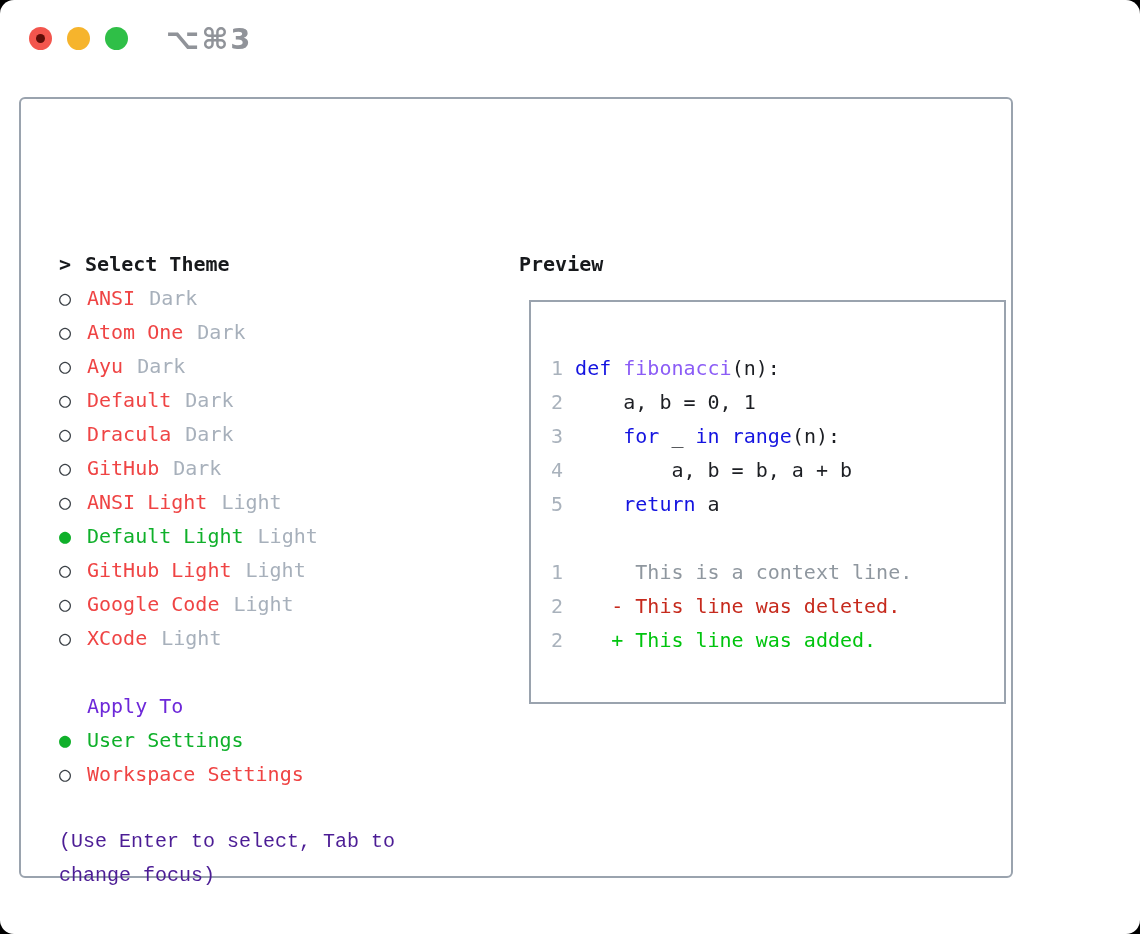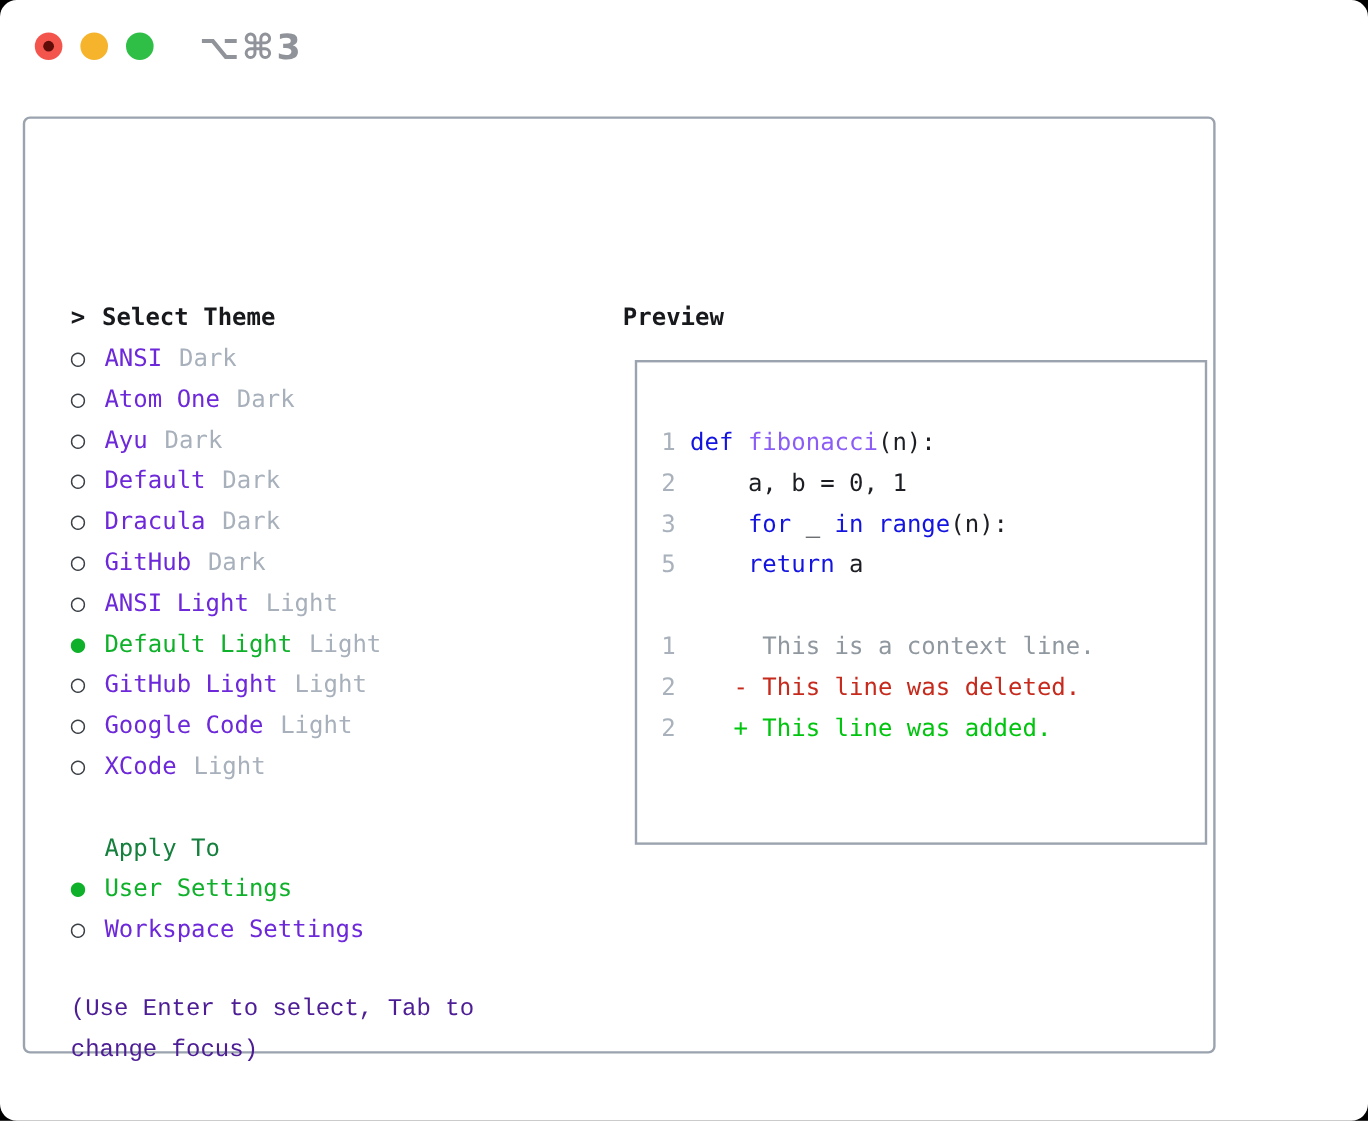--- a/index.html
+++ b/index.html
@@ -34,24 +34,24 @@
   .main-box{
     position:absolute;left:19px;top:97px;width:994px;height:781px;
     border:2px solid #9aa3ae;border-radius:6px;background:#fff;
     box-sizing:border-box;
   }
   .line{height:34px;line-height:34px;font-size:20px;white-space:pre;}
   
   .left-col{position:absolute;left:38px;top:148px;width:440px;}
   .hdr{color:#17191c;font-weight:700;}
   .hdr .pointer{margin-right:14px;}
-  .section-title{color:#15803d;padding-left:28px;}
+  .section-title{color:#6d28d9;padding-left:28px;}
   .row{color:#30343b;}
   .row .bullet{display:inline-block;width:14px;color:#3b4046;}
-  .row .tname{margin-left:14px;color:#6d28d9;}
+  .row .tname{margin-left:14px;color:#ef4444;}
   .row .tvariant{margin-left:14px;color:#a7b0bb;}
   .row.selected .bullet{color:#0fb02a;}
   .row.selected .tname{color:#0fb02a;}
   .help{color:#4c1d95;font-family:Liberation Mono, monospace;}
   
   .preview-title{position:absolute;left:498px;top:148px;color:#17191c;font-weight:700;}
   .preview-box{
     position:absolute;left:508px;top:201px;width:477px;height:404px;
     border:2px solid #9aa3ae;background:#fff;box-sizing:border-box;
   }
@@ -105,20 +105,21 @@
       <div class="line help">change focus)</div>
     </div>
 
     <div class="line preview-title">Preview</div>
 
     <div class="preview-box">
       <div class="code-area">
         <div class="line"><span class="ln">1</span><span class="pl"> </span><span class="kw">def</span><span class="pl"> </span><span class="fn">fibonacci</span><span class="pl">(n):</span></div>
         <div class="line"><span class="ln">2</span><span class="pl">     a, b = 0, 1</span></div>
         <div class="line"><span class="ln">3</span><span class="pl">     </span><span class="kw">for</span><span class="pl"> _ </span><span class="kw">in</span><span class="pl"> </span><span class="kw">range</span><span class="pl">(n):</span></div>
+        <div class="line"><span class="ln">4</span><span class="pl">         a, b = b, a + b</span></div>
         <div class="line"><span class="ln">5</span><span class="pl">     </span><span class="kw">return</span><span class="pl"> a</span></div>
         <div class="line"></div>
         <div class="line"><span class="ln">1</span><span class="ctx">      This is a context line.</span></div>
         <div class="line"><span class="ln">2</span><span class="del">    - This line was deleted.</span></div>
         <div class="line"><span class="ln">2</span><span class="add">    + This line was added.</span></div>
       </div>
     </div>
 
   </div>
 </div>

